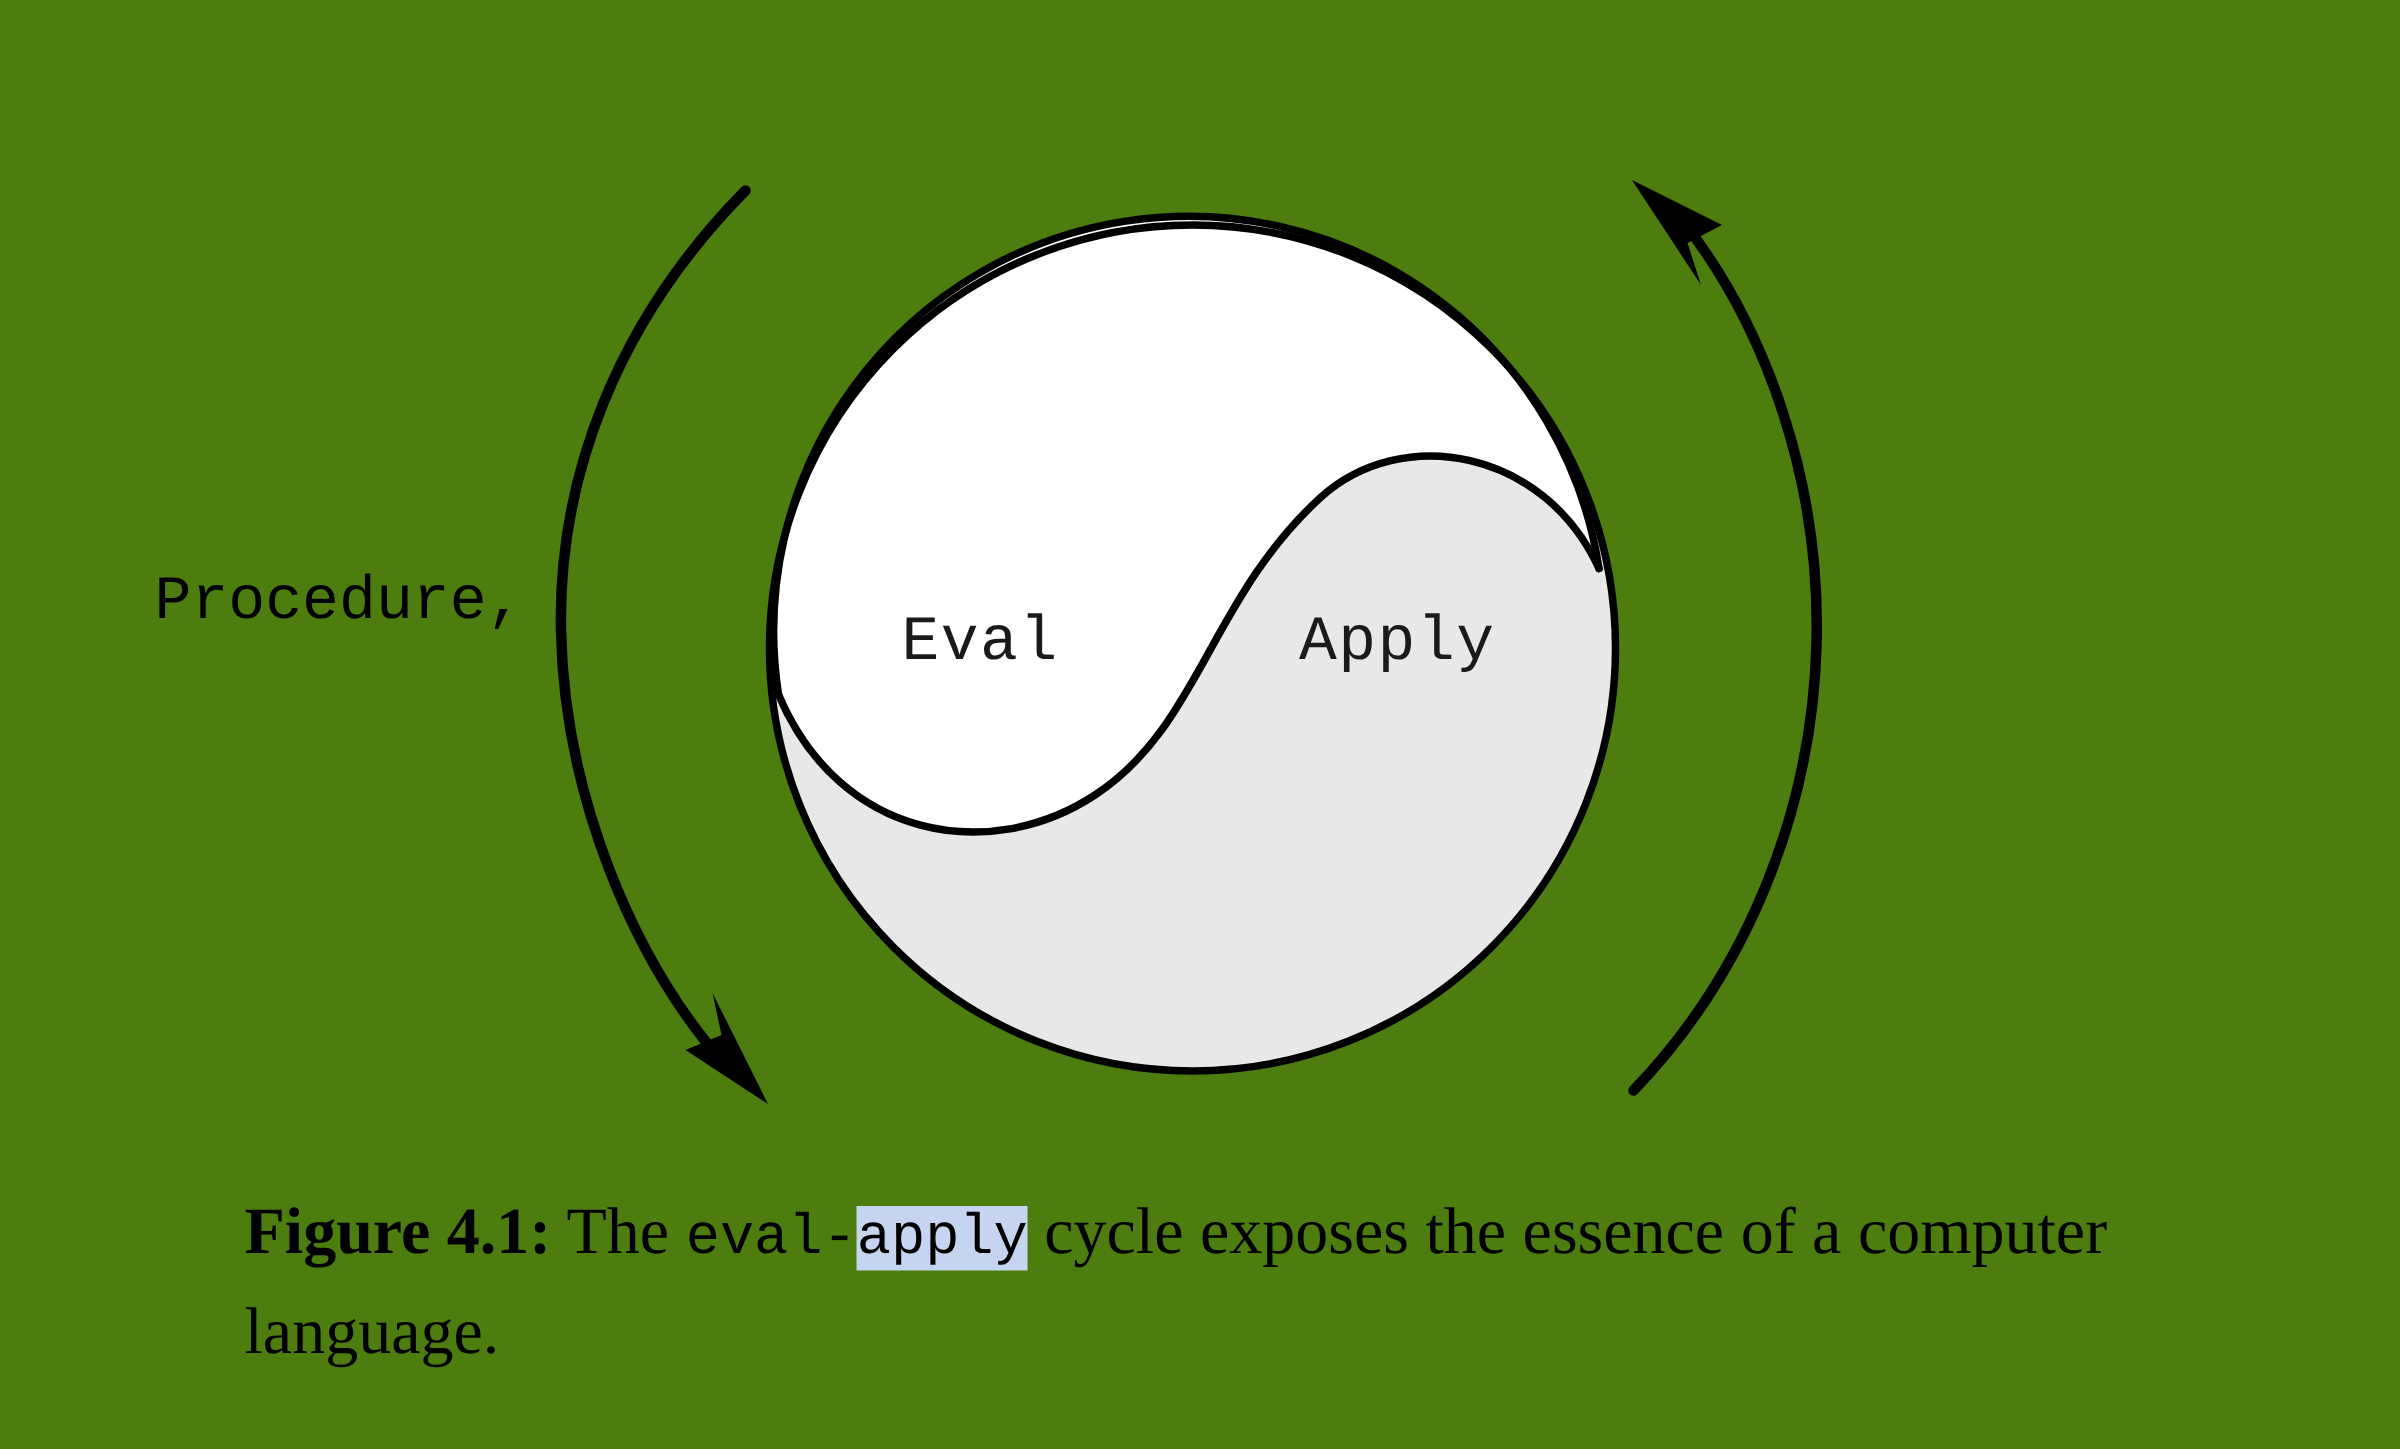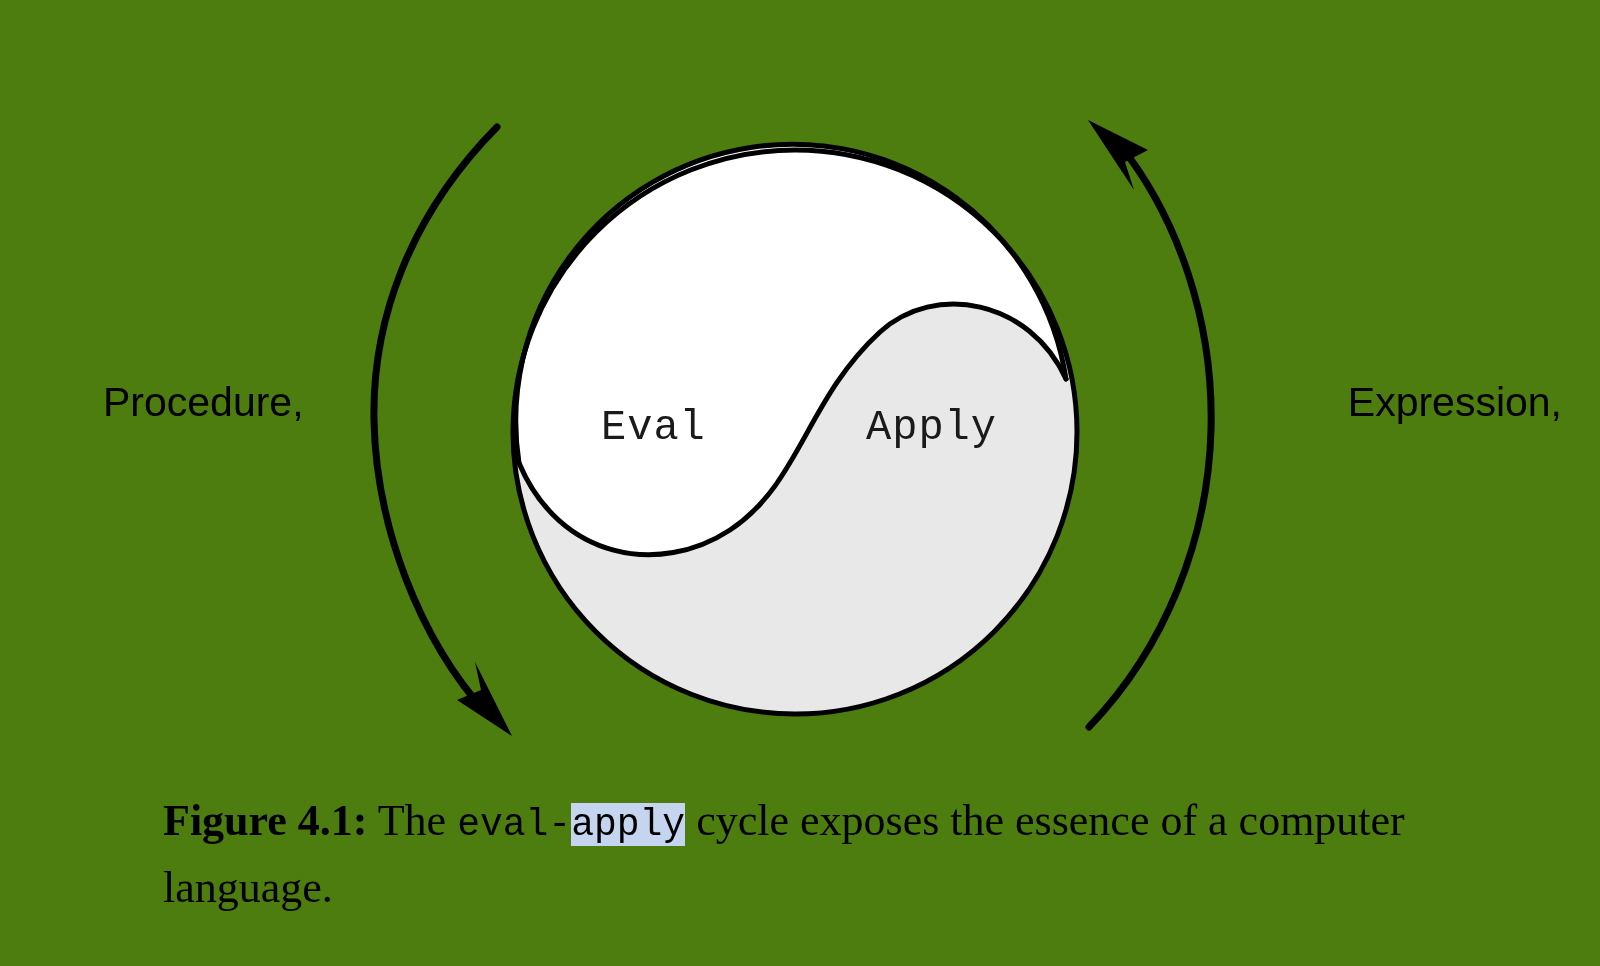--- a/index.html
+++ b/index.html
@@ -29,21 +29,21 @@
     left: 0;
     top: 0;
     width: 1600px;
     height: 780px;
     display: block;
   }
 
   
   .side-label {
     position: absolute;
-    font-family: Liberation Sans, sans-serif;
+    font-family: Liberation Mono, monospace;
     font-size: 41px;
     line-height: 1.45;
     color: #000000;
     white-space: nowrap;
   }
   #label-left {
     left: 103px;
     top: 373px;
     text-align: left;
   }
@@ -135,20 +135,19 @@
 
     <div class="lobe-label" id="label-eval">Eval</div>
 
     <div class="lobe-label" id="label-apply">Apply</div>
 
     <div class="side-label" id="label-left">
       <span class="line">Procedure,</span>
     </div>
 
     <div class="side-label" id="label-right">
-      <span class="line">Expression,</span>
     </div>
 
   </div>
 
   <div id="caption"><span class="fig-label">Figure 4.1:</span><span> The </span><span class="mono">eval-</span><span class="mono hl">apply</span><span> cycle exposes the essence of a computer language.</span></div>
 
 </div>
 
 </body></html>

